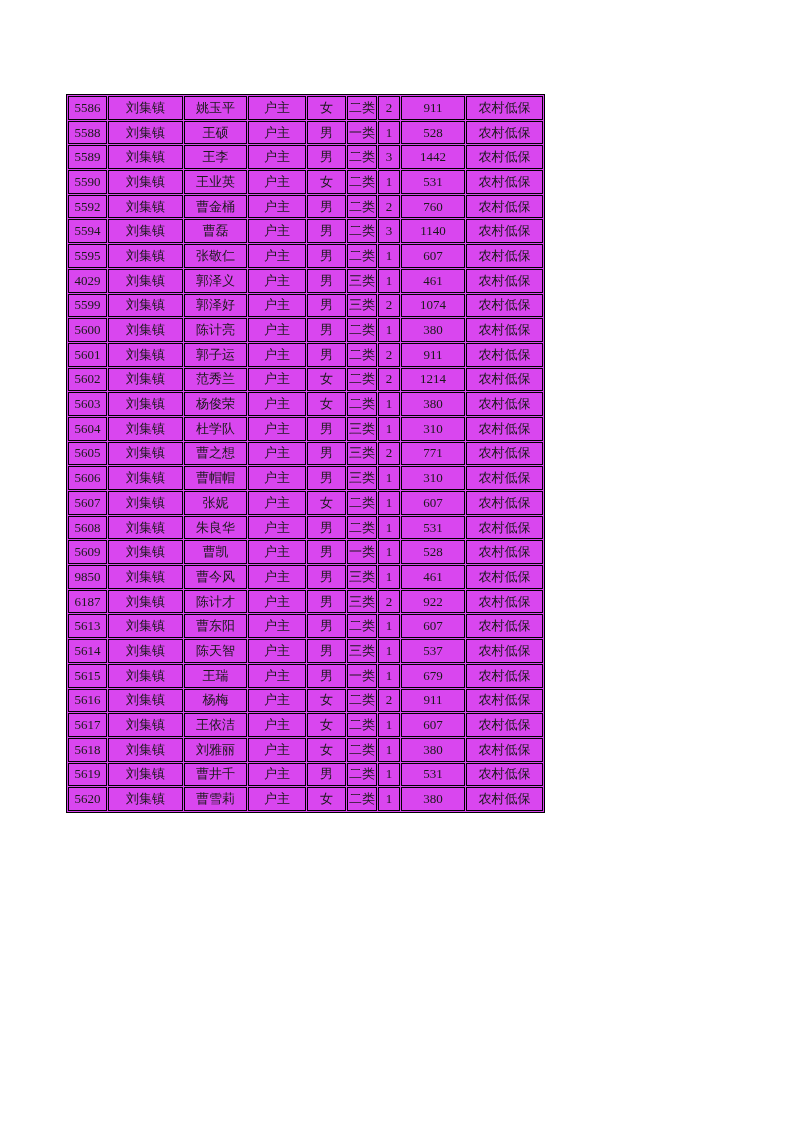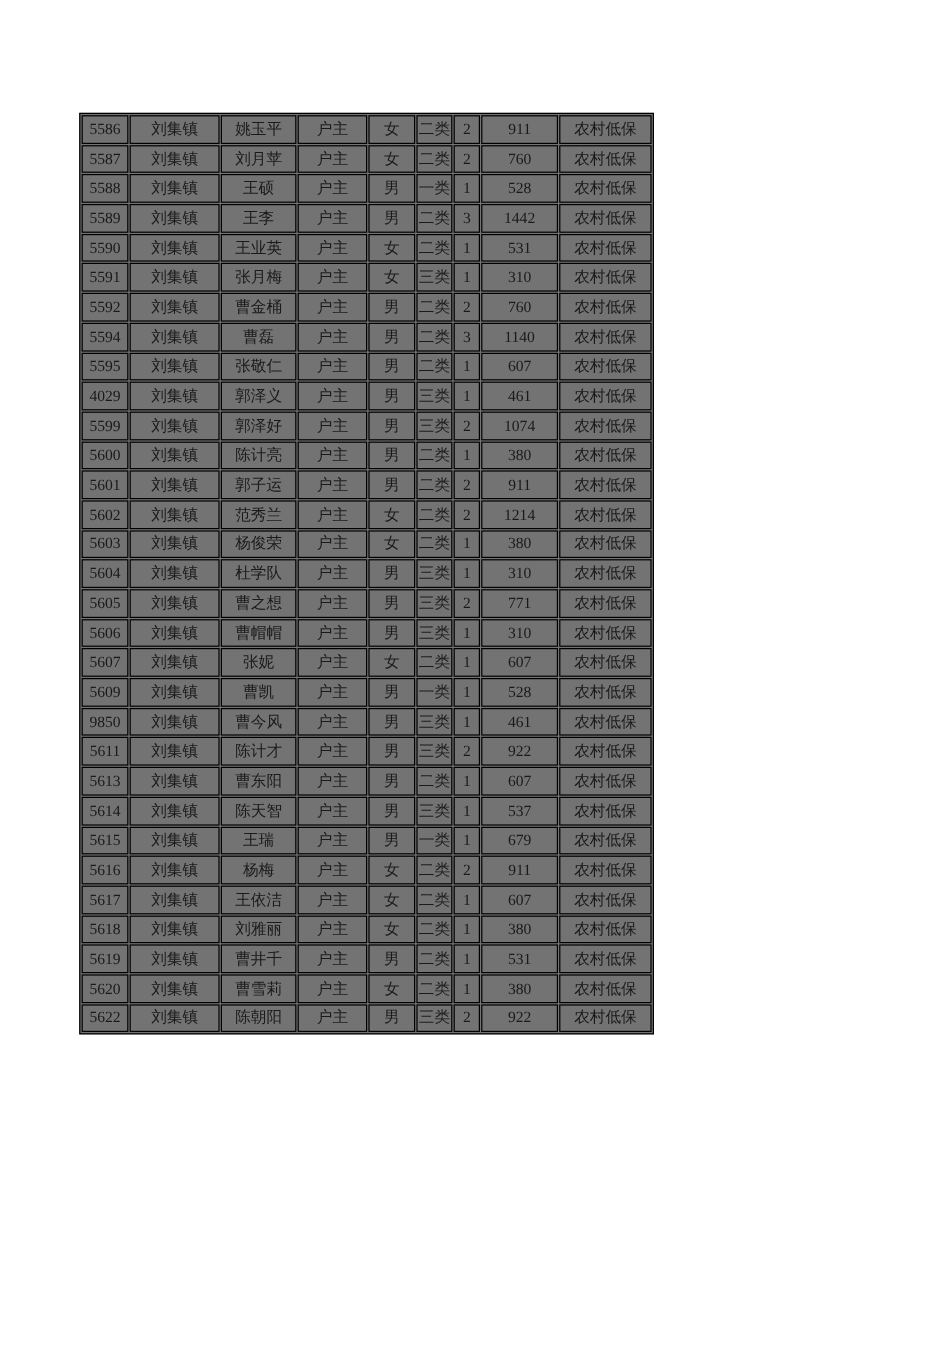--- a/index.html
+++ b/index.html
@@ -15,21 +15,21 @@
     overflow: hidden;
     font-family: "Liberation Serif", "DejaVu Serif", serif;
   }
   table.data-table {
     position: absolute;
     left: 66px;
     top: 94px;
     border-collapse: separate;
     border-spacing: 1px;
     table-layout: fixed;
-    background: #737373;
+    background: #d946ef;
     border: 1px solid #000000;
   }
   table.data-table td {
     border: 1px solid #000000;
     height: 21.7px;
     padding: 0 1px;
     text-align: center;
     vertical-align: middle;
     font-family: "Liberation Serif", "DejaVu Serif", serif;
     font-size: 13px;
@@ -69,31 +69,20 @@
           <td>刘集镇</td>
           <td>姚玉平</td>
           <td>户主</td>
           <td>女</td>
           <td>二类</td>
           <td>2</td>
           <td>911</td>
           <td>农村低保</td>
         </tr>
         <tr>
-          <td>5587</td>
-          <td>刘集镇</td>
-          <td>刘月苹</td>
-          <td>户主</td>
-          <td>女</td>
-          <td>二类</td>
-          <td>2</td>
-          <td>760</td>
-          <td>农村低保</td>
-        </tr>
-        <tr>
           <td>5588</td>
           <td>刘集镇</td>
           <td>王硕</td>
           <td>户主</td>
           <td>男</td>
           <td>一类</td>
           <td>1</td>
           <td>528</td>
           <td>农村低保</td>
         </tr>
@@ -113,31 +102,20 @@
           <td>刘集镇</td>
           <td>王业英</td>
           <td>户主</td>
           <td>女</td>
           <td>二类</td>
           <td>1</td>
           <td>531</td>
           <td>农村低保</td>
         </tr>
         <tr>
-          <td>5591</td>
-          <td>刘集镇</td>
-          <td>张月梅</td>
-          <td>户主</td>
-          <td>女</td>
-          <td>三类</td>
-          <td>1</td>
-          <td>310</td>
-          <td>农村低保</td>
-        </tr>
-        <tr>
           <td>5592</td>
           <td>刘集镇</td>
           <td>曹金桶</td>
           <td>户主</td>
           <td>男</td>
           <td>二类</td>
           <td>2</td>
           <td>760</td>
           <td>农村低保</td>
         </tr>
@@ -267,20 +245,31 @@
           <td>刘集镇</td>
           <td>张妮</td>
           <td>户主</td>
           <td>女</td>
           <td>二类</td>
           <td>1</td>
           <td>607</td>
           <td>农村低保</td>
         </tr>
         <tr>
+          <td>5608</td>
+          <td>刘集镇</td>
+          <td>朱良华</td>
+          <td>户主</td>
+          <td>男</td>
+          <td>二类</td>
+          <td>1</td>
+          <td>531</td>
+          <td>农村低保</td>
+        </tr>
+        <tr>
           <td>5609</td>
           <td>刘集镇</td>
           <td>曹凯</td>
           <td>户主</td>
           <td>男</td>
           <td>一类</td>
           <td>1</td>
           <td>528</td>
           <td>农村低保</td>
         </tr>
@@ -289,21 +278,21 @@
           <td>刘集镇</td>
           <td>曹今风</td>
           <td>户主</td>
           <td>男</td>
           <td>三类</td>
           <td>1</td>
           <td>461</td>
           <td>农村低保</td>
         </tr>
         <tr>
-          <td>5611</td>
+          <td>6187</td>
           <td>刘集镇</td>
           <td>陈计才</td>
           <td>户主</td>
           <td>男</td>
           <td>三类</td>
           <td>2</td>
           <td>922</td>
           <td>农村低保</td>
         </tr>
         <tr>
@@ -385,28 +374,17 @@
         </tr>
         <tr>
           <td>5620</td>
           <td>刘集镇</td>
           <td>曹雪莉</td>
           <td>户主</td>
           <td>女</td>
           <td>二类</td>
           <td>1</td>
           <td>380</td>
-          <td>农村低保</td>
-        </tr>
-        <tr>
-          <td>5622</td>
-          <td>刘集镇</td>
-          <td>陈朝阳</td>
-          <td>户主</td>
-          <td>男</td>
-          <td>三类</td>
-          <td>2</td>
-          <td>922</td>
           <td>农村低保</td>
         </tr>
       </tbody>
   </table>
 </div>
 
 </body></html>

